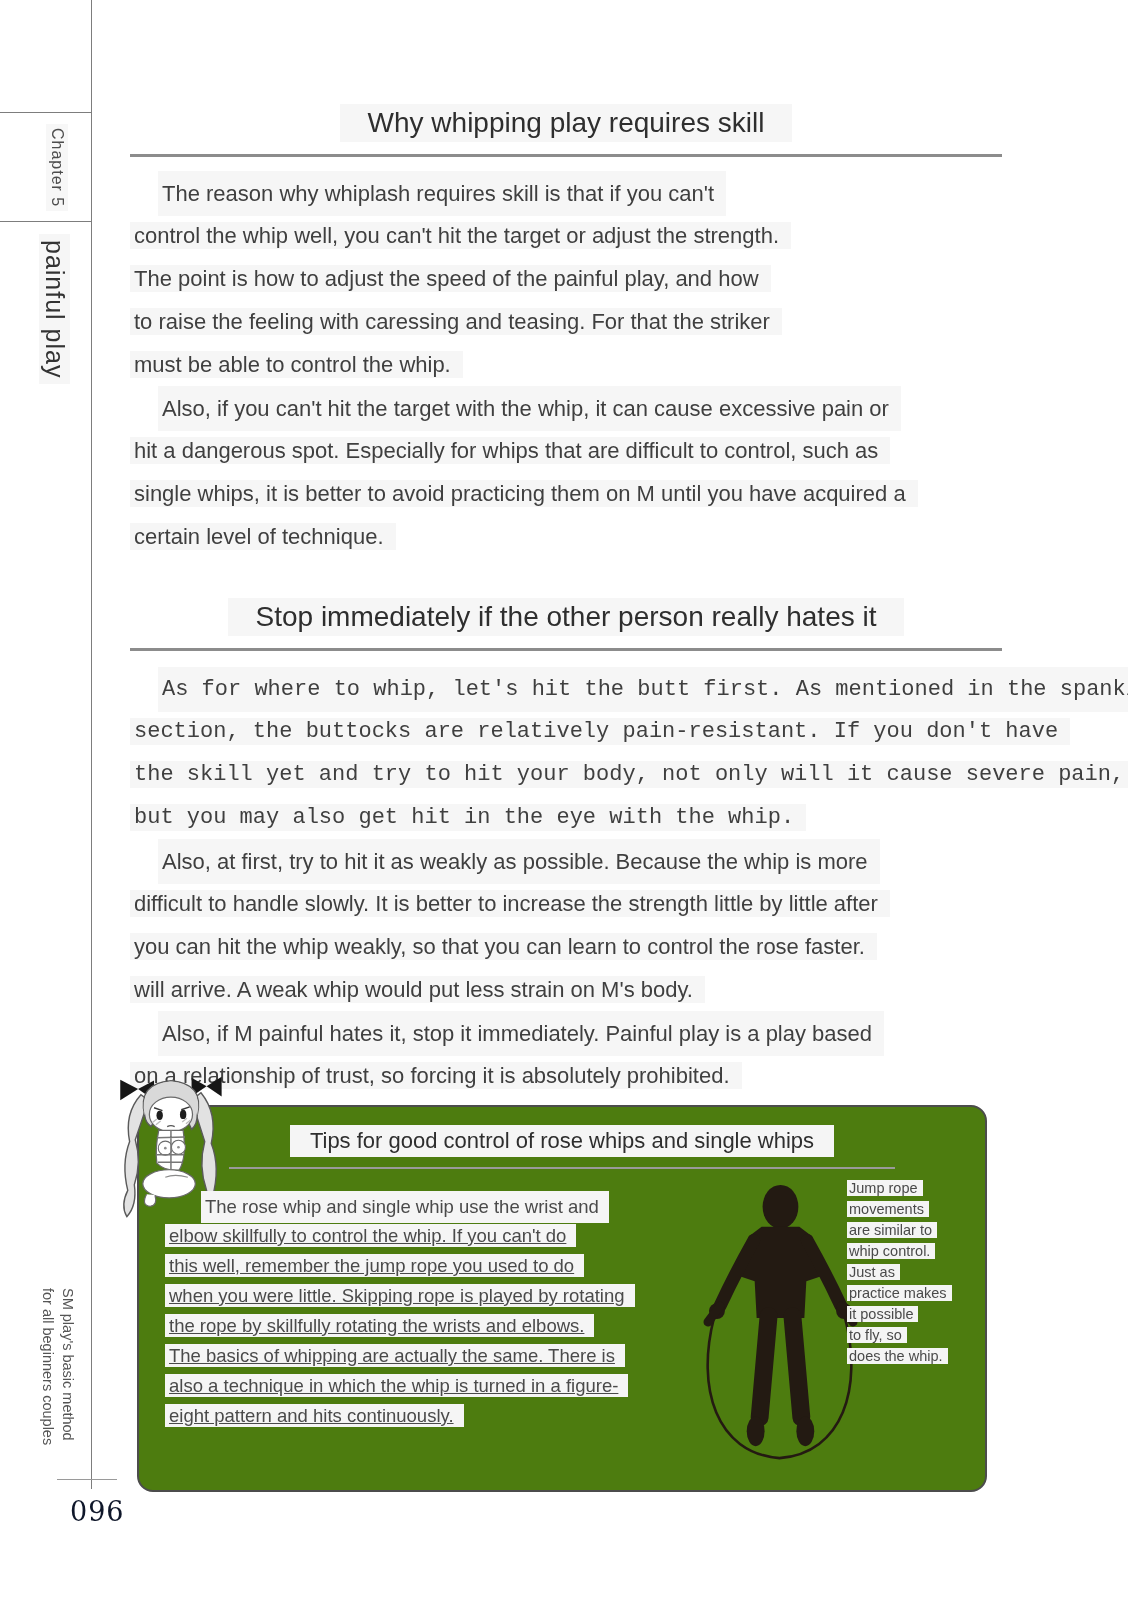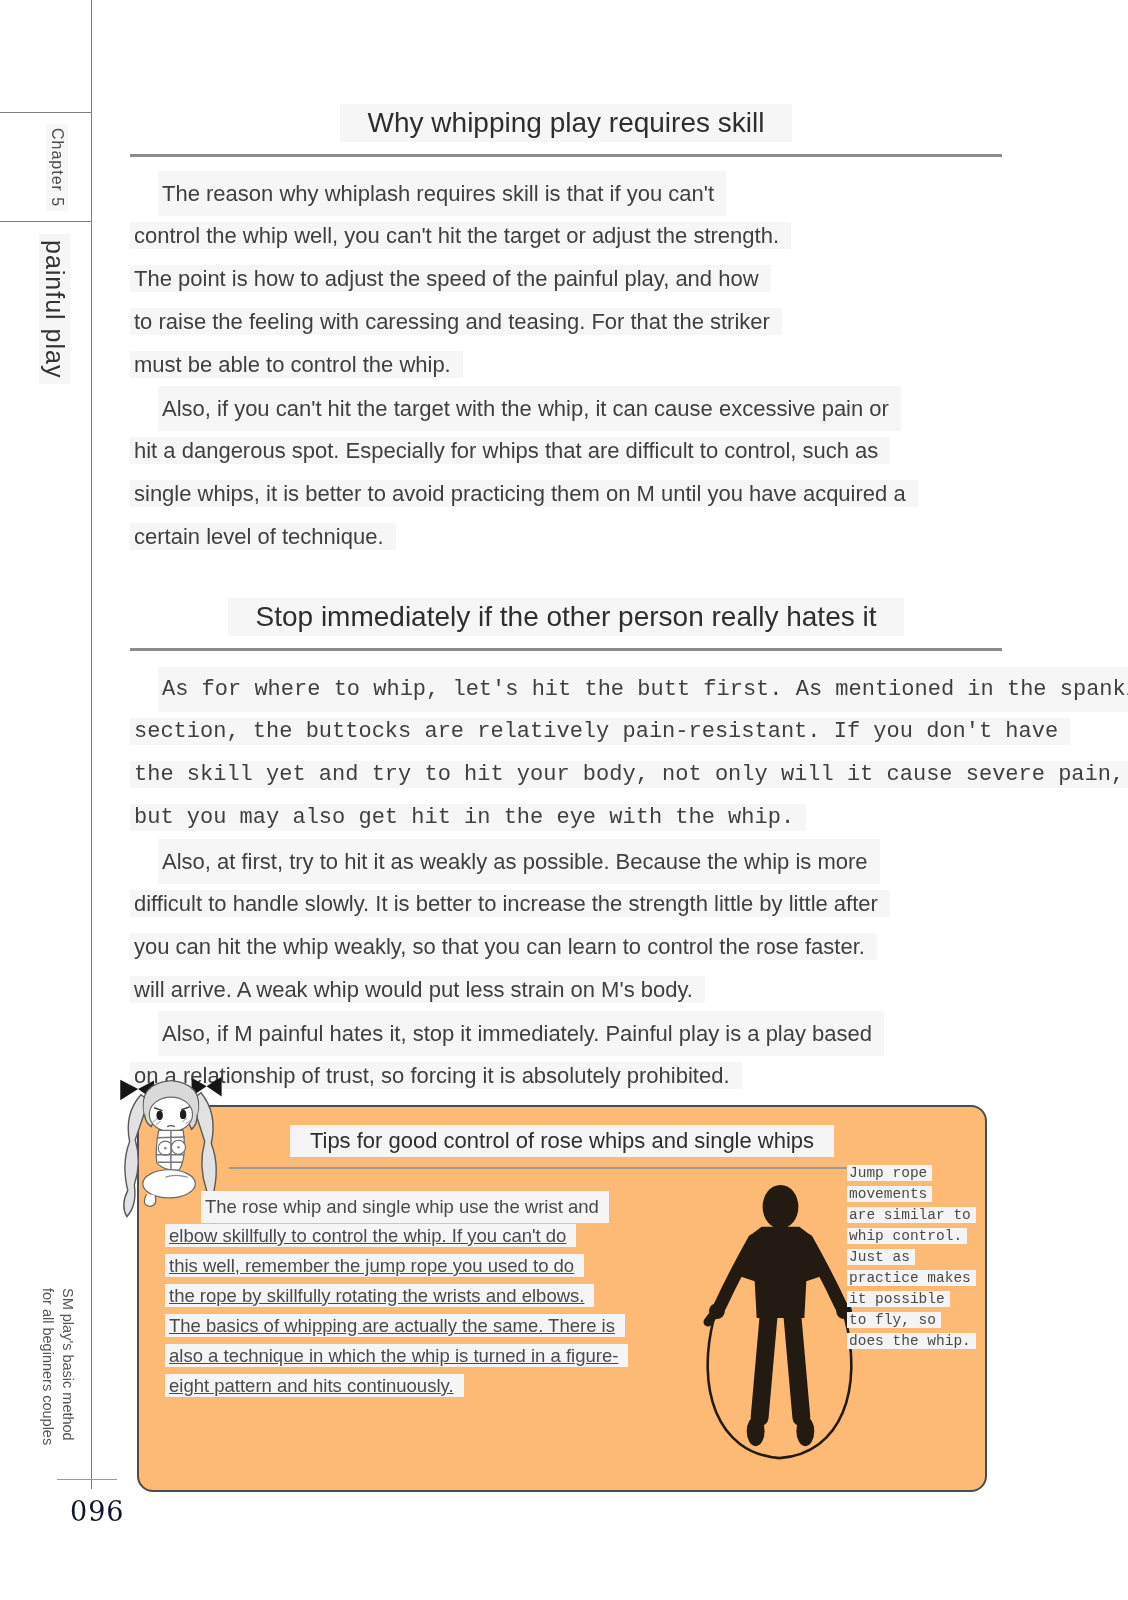--- a/index.html
+++ b/index.html
@@ -37,32 +37,32 @@
   .para{margin:0;}
   .p1{margin-top:14px;}
   .h2gap{margin-top:40px;}
   .p3{margin-top:16px;font-family:Liberation Mono, monospace;}
   .tline{display:block;height:43px;line-height:43px;font-size:22px;white-space:nowrap;color:#3f3f3f;}
   .tline .band{background:#f6f6f6;padding:1px 12px 1px 4px;}
   .ind{margin-left:28px;display:inline-block;}
   
   .tipbox{
     position:absolute;left:137px;top:1105px;width:846px;height:383px;
-    border:2px solid #4c4c4c;border-radius:16px;background:#fdba74;
+    border:2px solid #4c4c4c;border-radius:16px;background:#4d7c0f;
   }
   .tip-title{margin:18px 0 0 0;text-align:center;font-weight:normal;font-size:22px;color:#2e2e2e;}
   .tip-title .band{background:#f5f5f5;padding:3px 20px;display:inline-block;}
   .tip-rule{border:none;border-top:2px solid #9a9a9a;margin:10px 90px 0 90px;}
   .tipbody{position:absolute;left:26px;top:84px;}
   .bline{display:block;height:30px;line-height:30px;font-size:18.5px;white-space:nowrap;color:#4a4a4a;text-decoration:underline;}
   .bline .band{background:#f5f5f5;padding:1px 10px 1px 4px;}
   .ind2{margin-left:36px;display:inline-block;}
   .girl{position:absolute;left:-30px;top:-36px;width:122px;height:190px;}
   .silhouette{position:absolute;left:548px;top:70px;width:185px;height:298px;}
-  .cap{position:absolute;left:708px;top:56px;width:130px;font-family:Liberation Mono, monospace;}
+  .cap{position:absolute;left:708px;top:71px;width:130px;}
   .cline{display:block;line-height:21px;font-size:14.5px;color:#4a4a4a;white-space:nowrap;}
   .cline .band{background:#f4f4f4;padding:0 5px 0 2px;}
 </style>
 </head>
 <body>
 
 <div>
   <div class="rail-vline"></div>
   <div class="rail-hline hline-top"></div>
   <div class="rail-hline hline-bottom"></div>
@@ -157,20 +157,21 @@
 
   <h2 class="tip-title">
     <span class="band">Tips for good control of rose whips and single whips</span>
   </h2>
   <hr class="tip-rule">
 
   <div class="tipbody">
     <span class="bline"><span class="band ind2">The rose whip and single whip use the wrist and</span></span>
     <span class="bline"><span class="band">elbow skillfully to control the whip. If you can't do</span></span>
     <span class="bline"><span class="band">this well, remember the jump rope you used to do</span></span>
+    <span class="bline"><span class="band">when you were little. Skipping rope is played by rotating</span></span>
     <span class="bline"><span class="band">the rope by skillfully rotating the wrists and elbows.</span></span>
     <span class="bline"><span class="band">The basics of whipping are actually the same. There is</span></span>
     <span class="bline"><span class="band">also a technique in which the whip is turned in a figure-</span></span>
     <span class="bline"><span class="band">eight pattern and hits continuously.</span></span>
   </div>
 
   <svg class="silhouette" viewBox="0 0 180 300">
 
     <path d="M24,142 C6,212 26,278 90,283 C154,278 174,212 156,142" fill="none" stroke="#241a12" stroke-width="2.6"></path>
 

